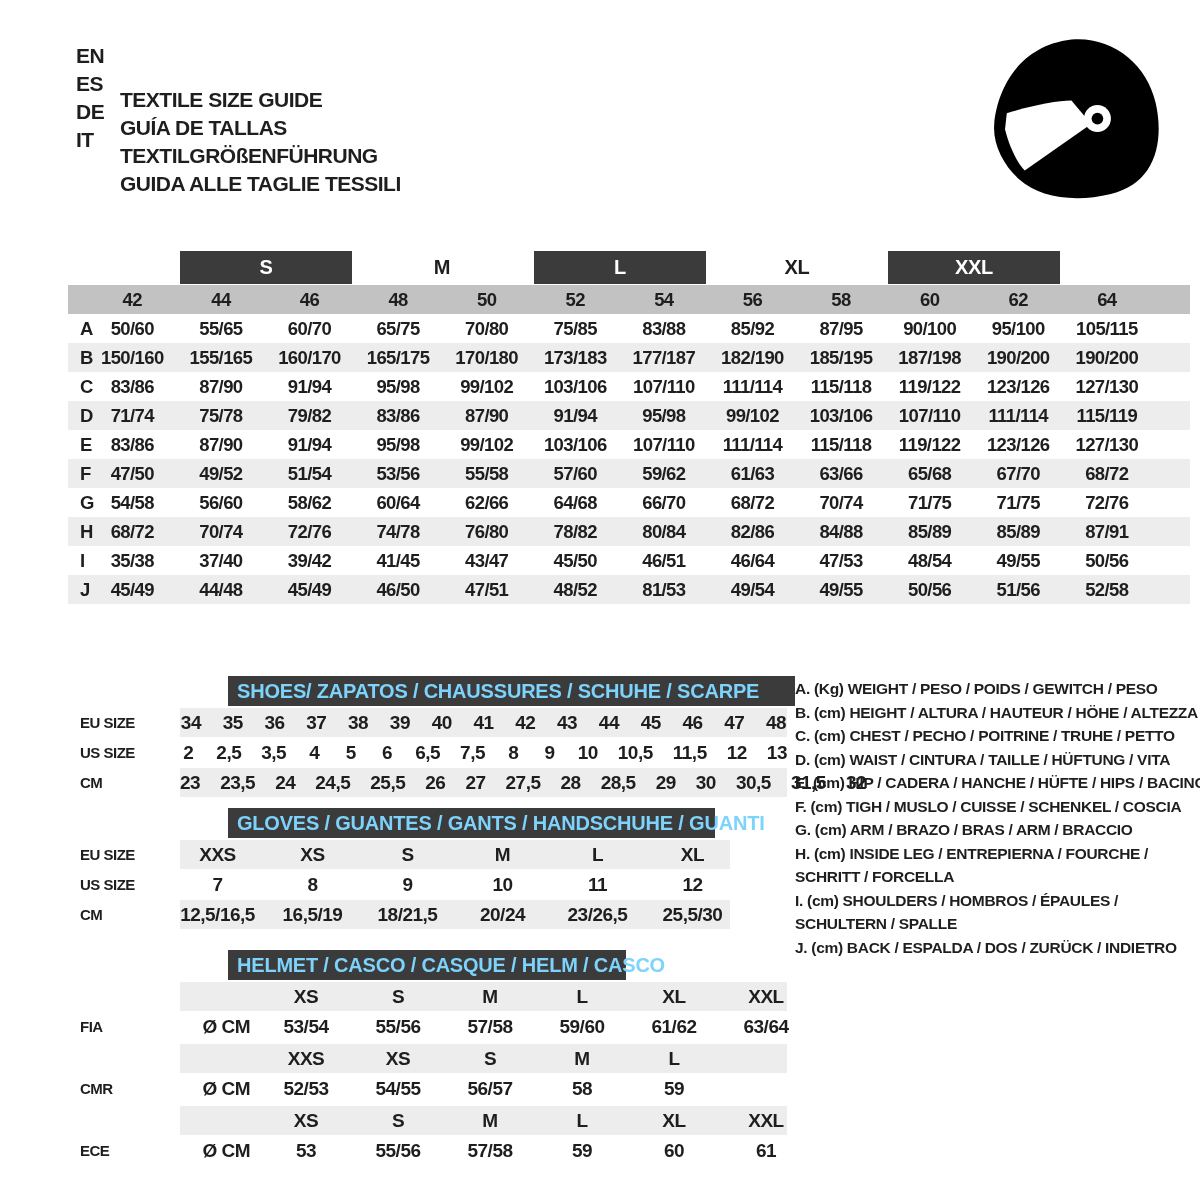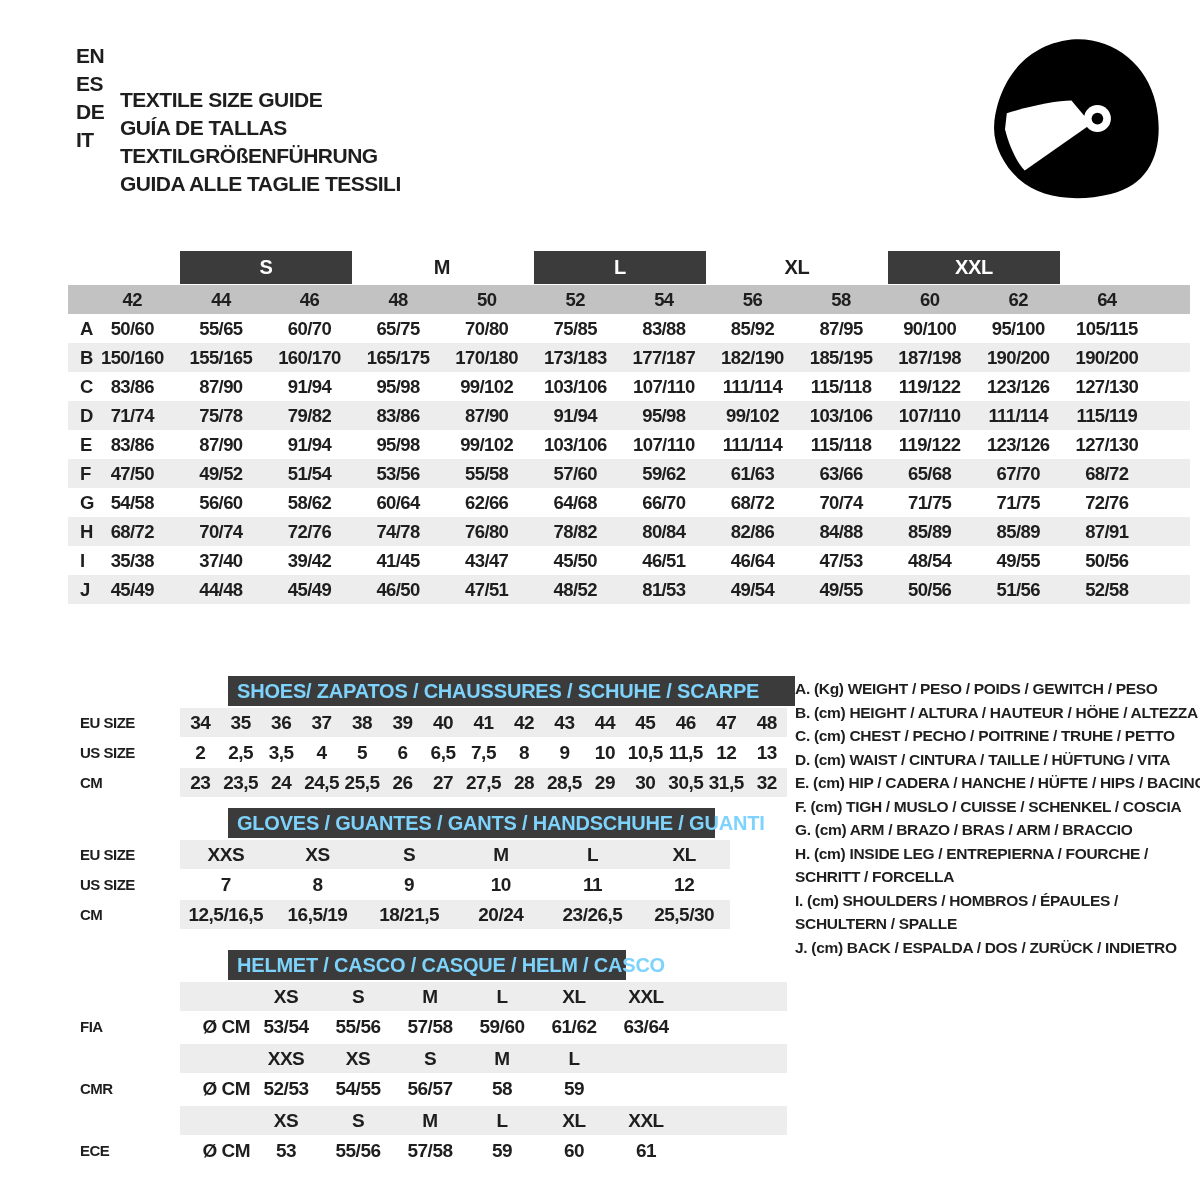--- a/index.html
+++ b/index.html
@@ -33,21 +33,21 @@
   .cell{text-align:center;font-size:18.5px;font-weight:700;letter-spacing:-0.6px;white-space:nowrap;}
   .cell.letter{text-align:left;padding-left:12px;}
 
   
   .secbar{position:absolute;left:180px;height:30px;background:#3b3b3b;color:#7dd3fc;box-sizing:border-box;padding-left:9px;font-size:20px;font-weight:700;line-height:30px;letter-spacing:-0.2px;white-space:nowrap;margin-left:48px;}
   .bar-shoes{top:676px;width:567px;}
   .bar-gloves{top:808px;width:487px;}
   .bar-helmet{top:950px;width:398px;}
 
   
-  .band{position:absolute;left:180px;height:29px;display:grid;align-items:center;}
+  .band{position:absolute;left:180px;height:29px;display:grid;align-items:center;gap:20px;}
   .band.gray{background:#ededed;}
   .grid15{width:607px;grid-template-columns:repeat(15,1fr);}
   .grid6{width:550px;grid-template-columns:repeat(6,1fr);}
   .grid6h{width:607px;grid-template-columns:70px repeat(6,72px) 1fr;}
   .band .cell{font-size:19px;letter-spacing:-0.5px;}
   .cell.lead{text-align:right;padding-left:4px;}
 
   
   .rlabel{position:absolute;left:80px;height:29px;line-height:29px;font-size:15px;font-weight:700;letter-spacing:-0.5px;white-space:nowrap;}
 

